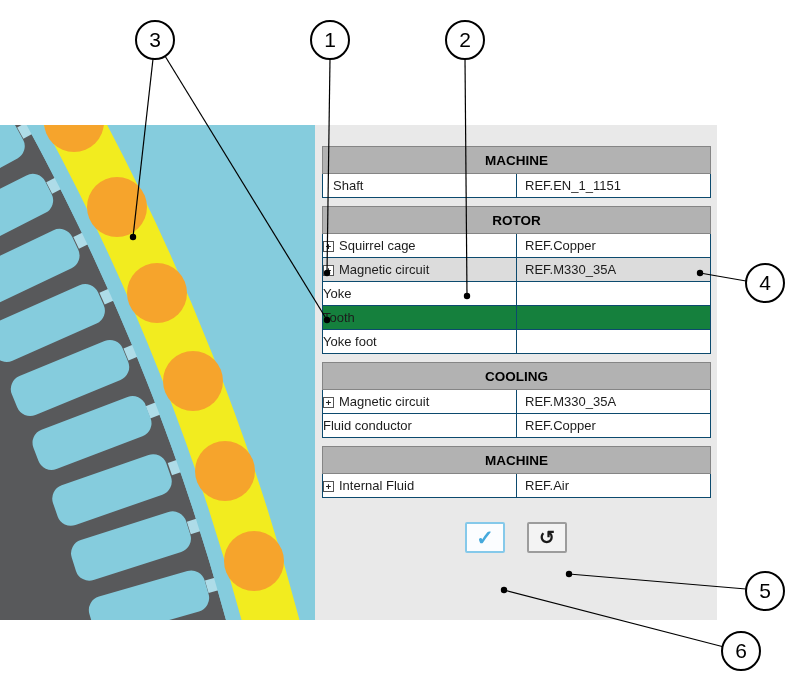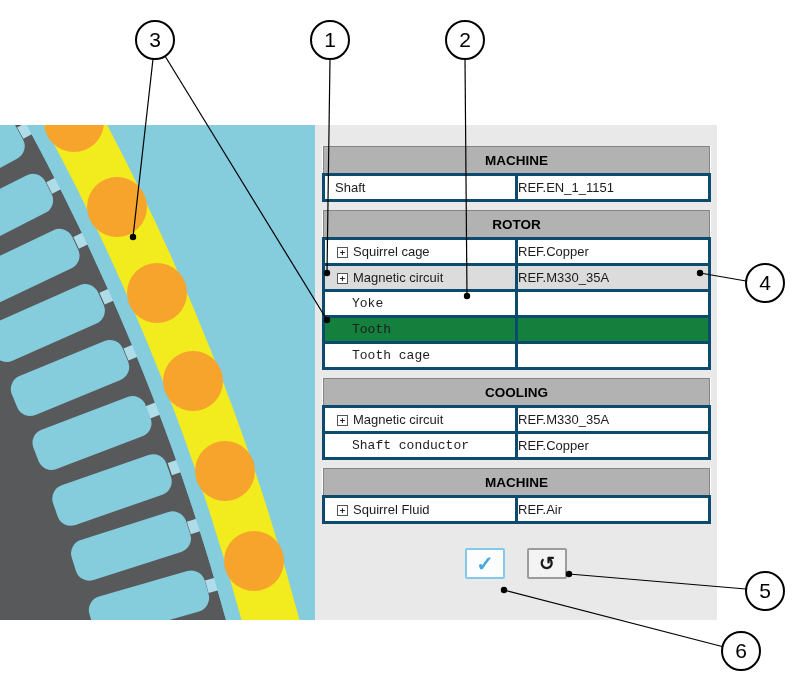--- a/index.html
+++ b/index.html
@@ -6,26 +6,26 @@
   .stage{position:relative;width:808px;height:692px;background:#ffffff;overflow:hidden;
          font-family:"Liberation Sans",sans-serif;}
   .motor{position:absolute;left:0;top:125px;width:315px;height:495px;}
   .panel{position:absolute;left:315px;top:125px;width:402px;height:495px;background:#E9E9E9;
          box-sizing:border-box;padding-top:21px;}
   table.mat{border-collapse:collapse;margin-left:7px;width:389px;table-layout:fixed;
             font-size:13px;color:#1c1c1c;background:#fff;}
   table.mat + table.mat{margin-top:8px;}
   th.hdr{background:#B2B2B2;border:1px solid #858585;font-weight:bold;font-size:13.5px;
          height:24px;text-align:center;color:#000;}
-  td{border:3px solid #0c4a6e;background:#fff;height:23px;padding:0 5px;
+  td{border:1px solid #0c4a6e;background:#fff;height:23px;padding:0 5px;
      overflow:hidden;white-space:nowrap;}
-  td.lbl{width:167px;padding-left:12px;}
-  td.val{padding-left:0;}
+  td.lbl{width:167px;padding-left:0;}
+  td.val{padding-left:8px;}
   tr.root td.lbl{padding-left:10px;}
-  tr.child td.lbl{padding-left:27px;font-family:Liberation Mono, monospace;}
+  tr.child td.lbl{}
   tr.parentgray td{background:#DCDCDC;}
   tr.selected td{background:#15803d;}
   .exp{display:inline-block;width:11px;height:11px;box-sizing:border-box;border:1px solid #555;
        background:#fff;font:bold 9px/9px "DejaVu Sans Mono",monospace;text-align:center;
        margin-right:5px;vertical-align:1px;color:#222;}
   .btnrow{margin-top:24px;display:flex;justify-content:center;gap:22px;}
   .btn{width:40px;height:31px;display:flex;align-items:center;justify-content:center;
        padding:0;border-radius:2px;cursor:pointer;}
   .btn.ok{background:#FBFDFF;border:2px solid #85C9EA;color:#45A9DC;font-size:21px;font-weight:bold;}
   .btn.reset{background:#F3F3F3;border:2px solid #9c9c9c;color:#1a1a1a;font-size:19px;font-weight:bold;}
@@ -109,53 +109,53 @@
         </tr>
         <tr class="child">
           <td class="lbl"><span>Yoke</span></td>
           <td class="val"><span></span></td>
         </tr>
         <tr class="child selected">
           <td class="lbl"><span>Tooth</span></td>
           <td class="val"><span></span></td>
         </tr>
         <tr class="child">
-          <td class="lbl"><span>Tooth cage</span></td>
+          <td class="lbl"><span>Yoke foot</span></td>
           <td class="val"><span></span></td>
         </tr>
       </tbody>
     </table>
 
     <table class="mat">
       <thead>
           <tr>
             <th class="hdr" colspan="2">COOLING</th>
           </tr>
         </thead>
       <tbody>
         <tr>
           <td class="lbl"><span class="exp">+</span><span>Magnetic circuit</span></td>
           <td class="val"><span>REF.M330_35A</span></td>
         </tr>
         <tr class="child">
-          <td class="lbl"><span>Shaft conductor</span></td>
+          <td class="lbl"><span>Fluid conductor</span></td>
           <td class="val"><span>REF.Copper</span></td>
         </tr>
       </tbody>
     </table>
 
     <table class="mat">
       <thead>
           <tr>
             <th class="hdr" colspan="2">MACHINE</th>
           </tr>
         </thead>
       <tbody>
         <tr>
-          <td class="lbl"><span class="exp">+</span><span>Squirrel Fluid</span></td>
+          <td class="lbl"><span class="exp">+</span><span>Internal Fluid</span></td>
           <td class="val"><span>REF.Air</span></td>
         </tr>
       </tbody>
     </table>
 
     <div class="btnrow">
       <button class="btn ok">
           <span>✓</span>
         </button>
       <button class="btn reset">

